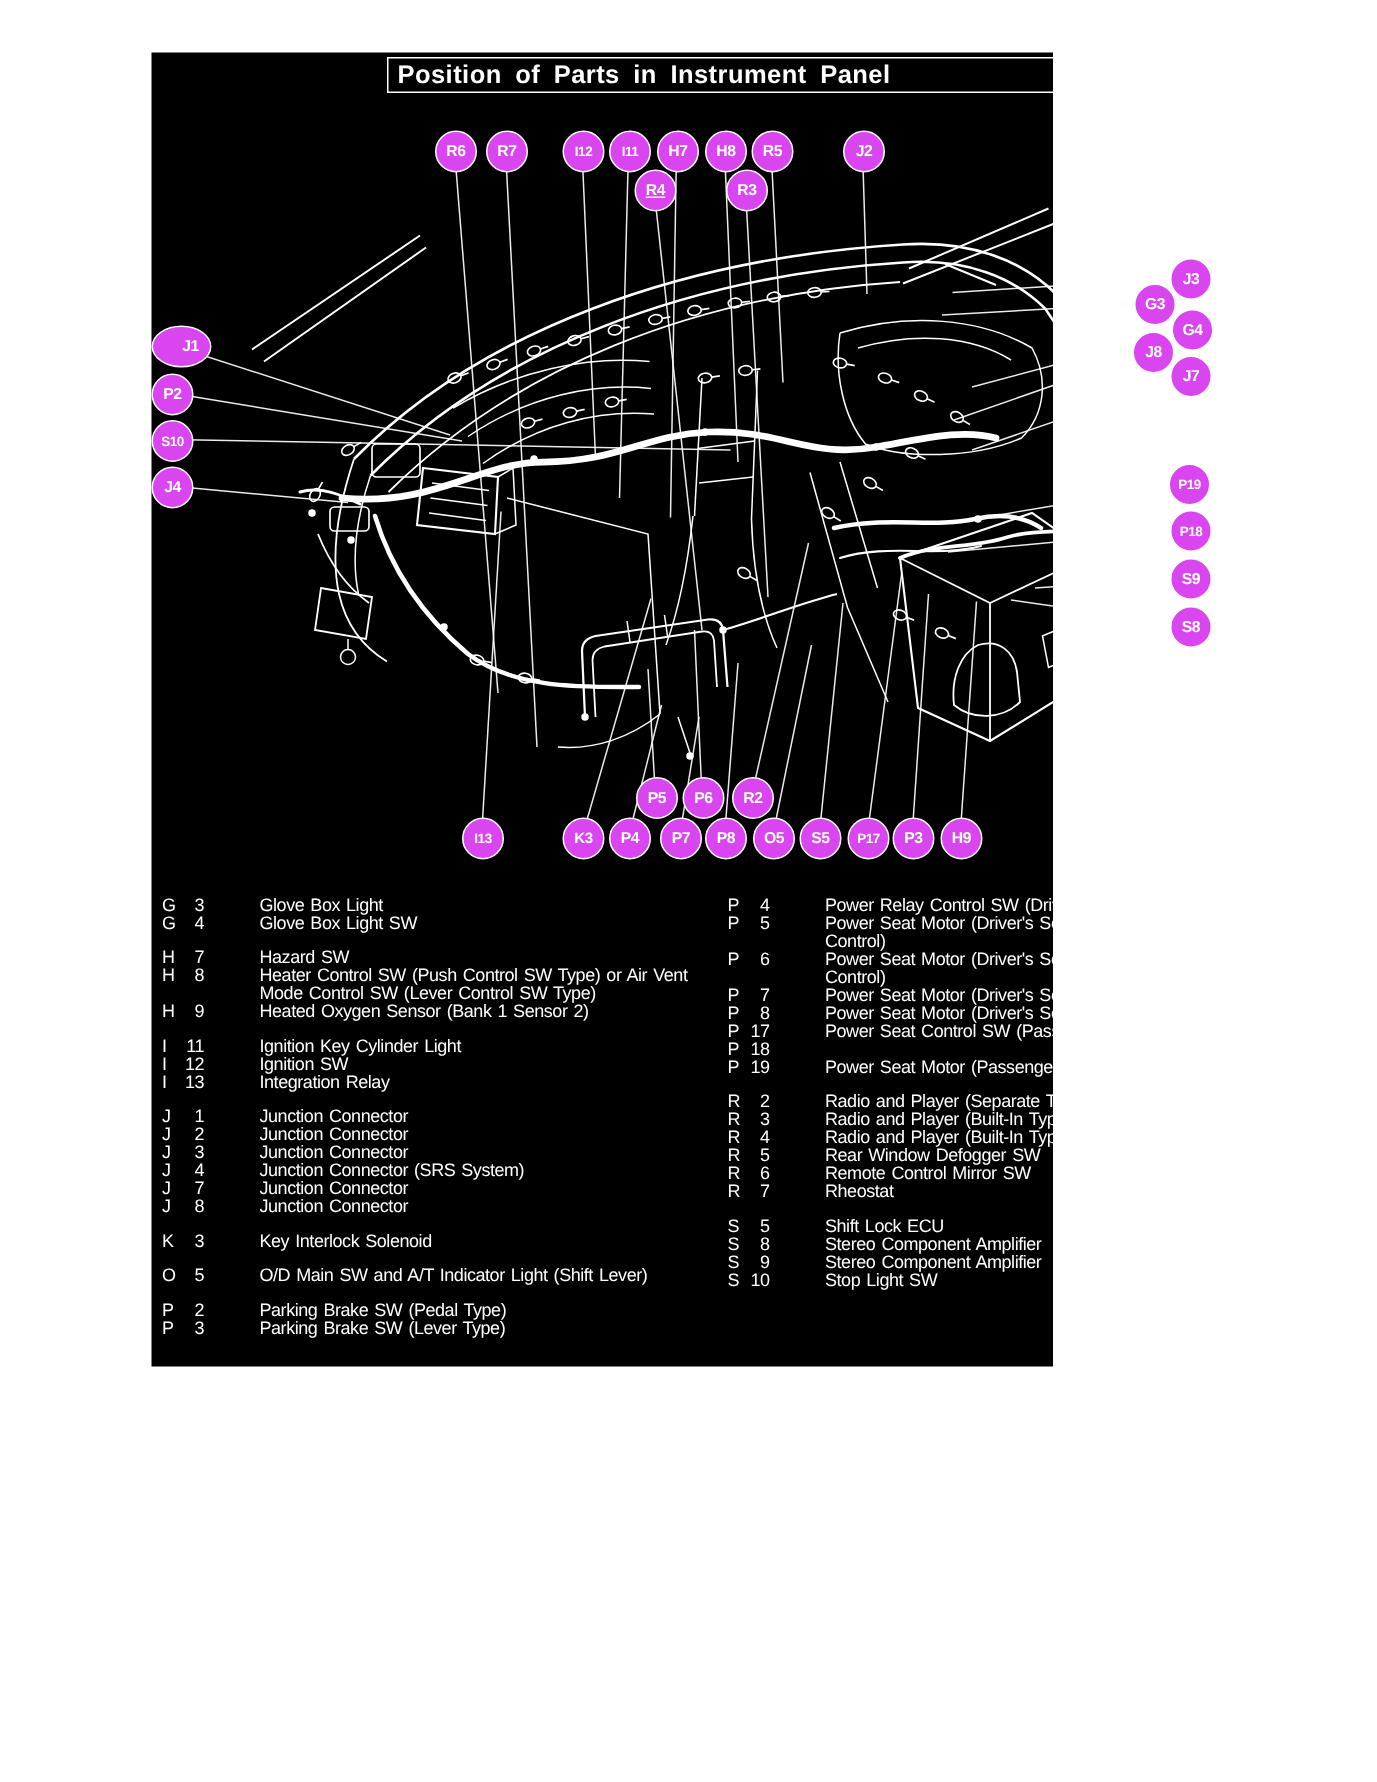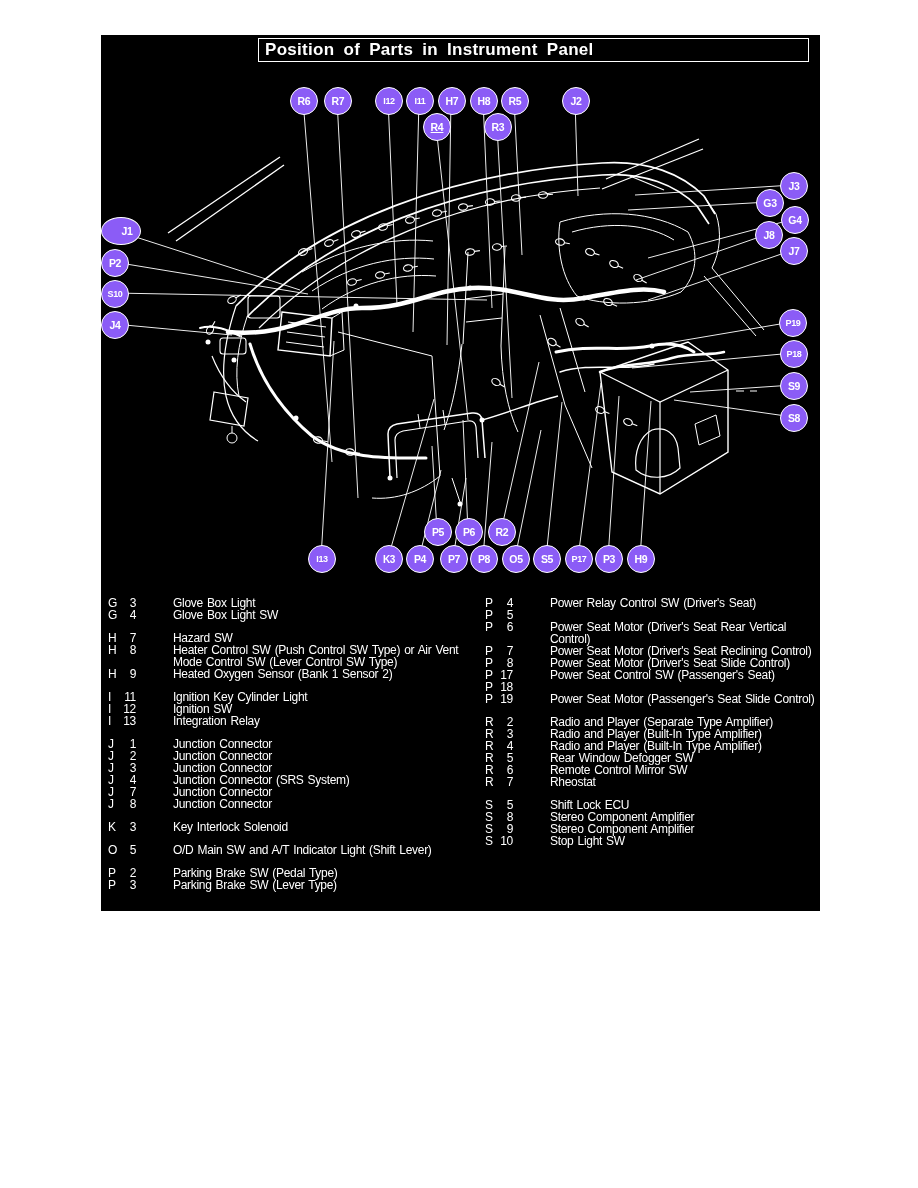--- a/index.html
+++ b/index.html
@@ -1,25 +1,25 @@
 <!DOCTYPE html>
 <html><head>
 <meta charset="utf-8">
 <style>
   html,body{margin:0;padding:0;background:#e8e8e8;}
   .page{position:relative;width:918px;height:1188px;background:#ffffff;overflow:hidden;
         font-family:"Liberation Sans",sans-serif;}
-  .panel{position:absolute;left:101px;top:35px;width:719px;height:876px;background:#000;}
+  .panel{position:absolute;left:101px;top:35px;width:601px;height:876px;background:#000;}
   #diagram-svg{position:absolute;left:0;top:0;width:719px;height:876px;}
   .title-box{position:absolute;left:157px;top:3px;width:549px;height:22px;
              border:1px solid #fff;display:flex;align-items:center;z-index:2;}
   .title-text{color:#fff;font-weight:bold;font-size:17px;letter-spacing:.3px;
               word-spacing:4px;padding-left:6px;white-space:nowrap;}
   .callout{position:absolute;width:26px;height:26px;border:1.6px solid #fff;border-radius:50%;
-           background:#8b5cf6;color:#fff;display:flex;align-items:center;justify-content:center;
+           background:#d946ef;color:#fff;display:flex;align-items:center;justify-content:center;
            font-weight:bold;z-index:3;letter-spacing:-.3px;}
   .leader{stroke:#fff;stroke-width:1;opacity:.92;}
   .art{stroke:#fff;fill:none;}
   .legend{position:absolute;top:562px;color:#fff;font-size:12px;letter-spacing:-.3px;
           word-spacing:1px;z-index:2;}
   #legend-left{left:7px;width:365px;}
   #legend-right{left:384px;width:330px;}
   .legend-group{margin-bottom:11px;}
   .legend-row{display:flex;line-height:12px;}
   .ll{width:13px;flex:none;}
@@ -317,20 +317,21 @@
     <div class="legend" id="legend-right">
         <div class="legend-group">
           <div class="legend-row">
             <span class="ll">P</span>
             <span class="ln">4</span>
             <span class="ld">Power Relay Control SW (Driver's Seat)</span>
           </div>
           <div class="legend-row">
             <span class="ll">P</span>
             <span class="ln">5</span>
+            <span class="ld">Power Seat Motor (Driver's Seat Front Vertical Control)</span>
           </div>
           <div class="legend-row">
             <span class="ll">P</span>
             <span class="ln">6</span>
             <span class="ld">Power Seat Motor (Driver's Seat Rear Vertical Control)</span>
           </div>
           <div class="legend-row">
             <span class="ll">P</span>
             <span class="ln">7</span>
             <span class="ld">Power Seat Motor (Driver's Seat Reclining Control)</span>

